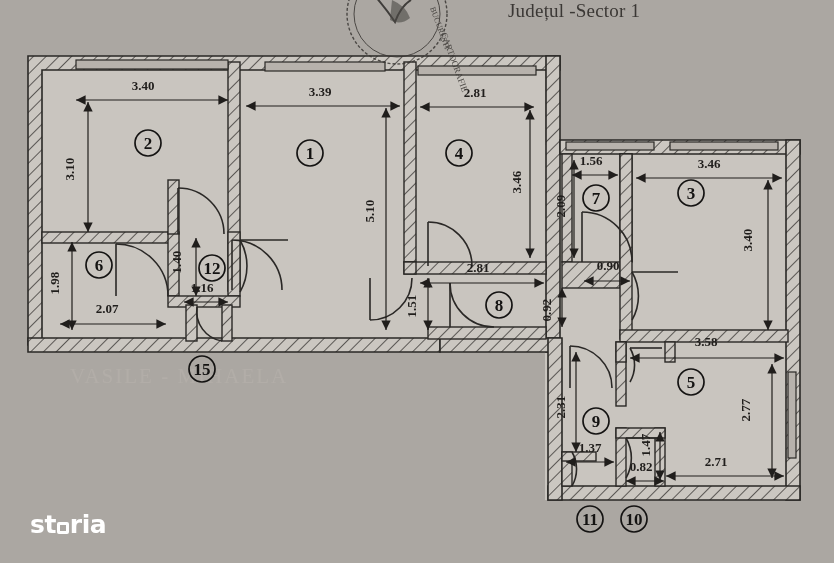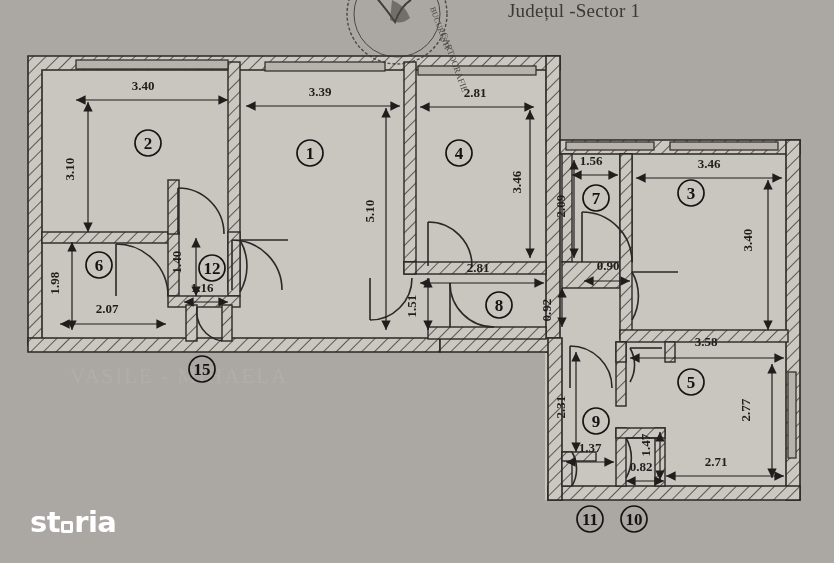--- a/index.html
+++ b/index.html
@@ -18,21 +18,21 @@
     font-size:19px;
     color:#3b3835;
     letter-spacing:.2px;
     white-space:nowrap;
   }
 
   .logo{
     position:absolute;
     left:30px;bottom:24px;
     font-family:"DejaVu Sans", sans-serif;
-    font-size:29px;
+    font-size:25px;
     font-weight:700;
     color:#ffffff;
     letter-spacing:-0.5px;
   }
   .logo .sq{
     display:inline-block;
     width:12px;height:12px;
     border:3px solid #ffffff;
     border-radius:2px;
     position:relative;

